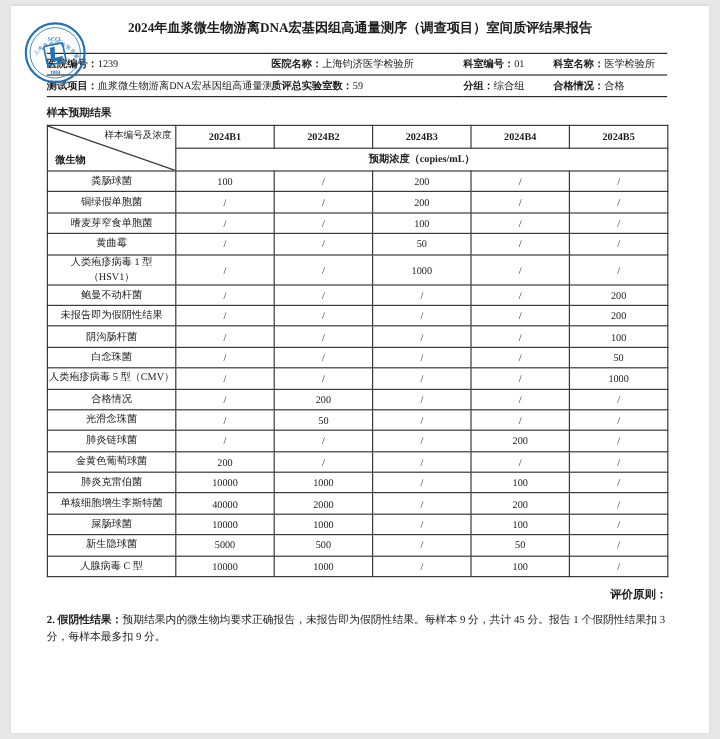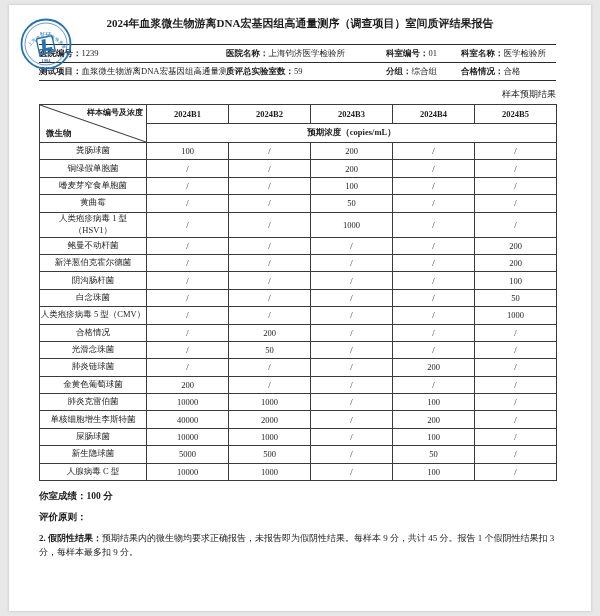--- a/index.html
+++ b/index.html
@@ -33,41 +33,41 @@
   table.info col.c2{width:160px}
   table.info col.c3{width:75px}
   table.info col.c4{width:95px}
   table.info td{
     height:17px;padding:0;vertical-align:middle;white-space:nowrap;
     border-bottom:1px solid #2a2a2a;overflow:hidden;
   }
   table.info tr:last-child td{border-bottom:none;}
   table.info .lbl{font-weight:bold;}
   
-  .section-title{font-weight:normal;font-size:9px;margin-top:7px;text-align:right;}
+  .section-title{font-weight:bold;font-size:9px;margin-top:7px;}
   
   table.results{
     width:517px;border-collapse:collapse;table-layout:fixed;
     font-size:8.5px;margin-top:3px;
   }
   table.results col.org-col{width:107px}
   table.results col.val-col{width:82px}
   table.results th,table.results td{
     border:1px solid #3a3a3a;padding:0;text-align:center;vertical-align:middle;
   }
   table.results{border:1.5px solid #2a2a2a;}
   table.results thead th{height:18px;font-weight:bold;font-size:8.5px;}
   table.results tbody td{height:16.4px;font-weight:normal;}
   th.corner{position:relative;padding:0;}
   th.corner svg{position:absolute;left:0;top:0;width:100%;height:100%;}
-  th.corner .c-tr{position:absolute;top:2px;right:3px;font-size:8px;font-weight:bold;}
+  th.corner .c-tr{position:absolute;top:2px;right:3px;font-size:8px;font-weight:normal;}
   th.corner .c-bl{position:absolute;bottom:2px;left:6px;font-size:8.5px;font-weight:bold;}
   
   .score-line{font-weight:bold;font-size:9.5px;margin-top:9px;}
-  .rules-title{font-weight:bold;font-size:9.5px;margin-top:8px;}
+  .rules-title{font-weight:bold;font-size:9.5px;margin-top:8px;text-align:right;}
   .rule{font-size:9px;margin-top:7px;line-height:1.6;}
   .rule-head{font-weight:bold;}
 </style>
 </head>
 <body>
 
 <div class="page">
 
   <div class="logo">
     <svg viewBox="0 0 52 52">
@@ -188,21 +188,21 @@
           </tr>
           <tr>
             <td>鲍曼不动杆菌</td>
             <td>/</td>
             <td>/</td>
             <td>/</td>
             <td>/</td>
             <td>200</td>
           </tr>
           <tr>
-            <td>新洋葱伯克霍尔德菌</td>
+            <td>未报告即为假阴性结果</td>
             <td>/</td>
             <td>/</td>
             <td>/</td>
             <td>/</td>
             <td>200</td>
           </tr>
           <tr>
             <td>阴沟肠杆菌</td>
             <td>/</td>
             <td>/</td>
@@ -294,21 +294,18 @@
             <td>人腺病毒 C 型</td>
             <td>10000</td>
             <td>1000</td>
             <td>/</td>
             <td>100</td>
             <td>/</td>
           </tr>
         </tbody>
     </table>
 
-    <div class="score-line">
-      <span>你室成绩：</span><span>100 分</span>
-    </div>
     <div class="rules-title">评价原则：</div>
     <div>
         <div class="rule"><span class="rule-head">2. 假阴性结果：</span><span>预期结果内的微生物均要求正确报告，未报告即为假阴性结果。每样本 9 分，共计 45 分。报告 1 个假阴性结果扣 3 分，每样本最多扣 9 分。</span></div>
       </div>
   </div>
 </div>
 
 </body></html>

